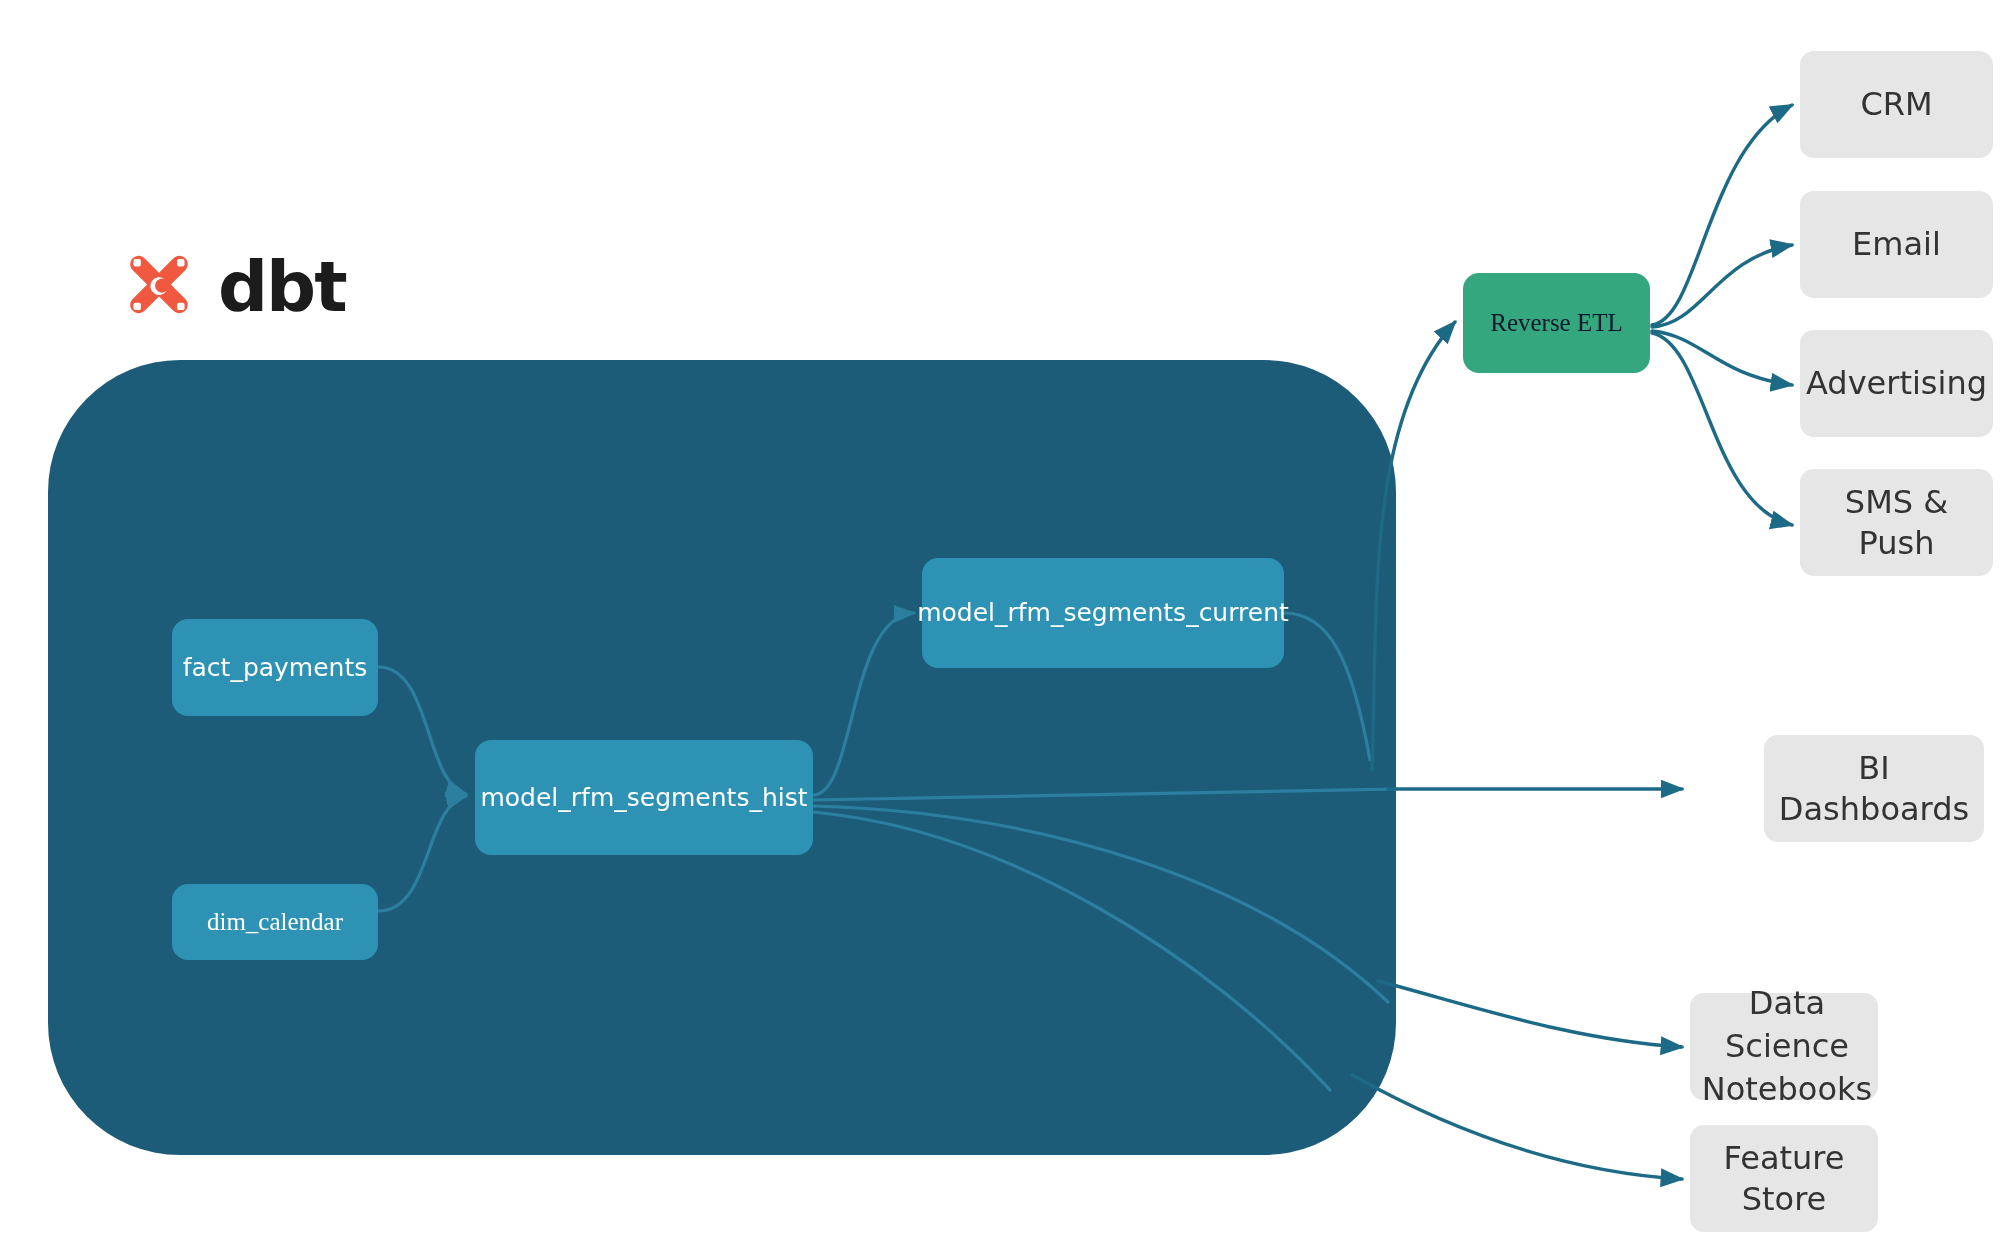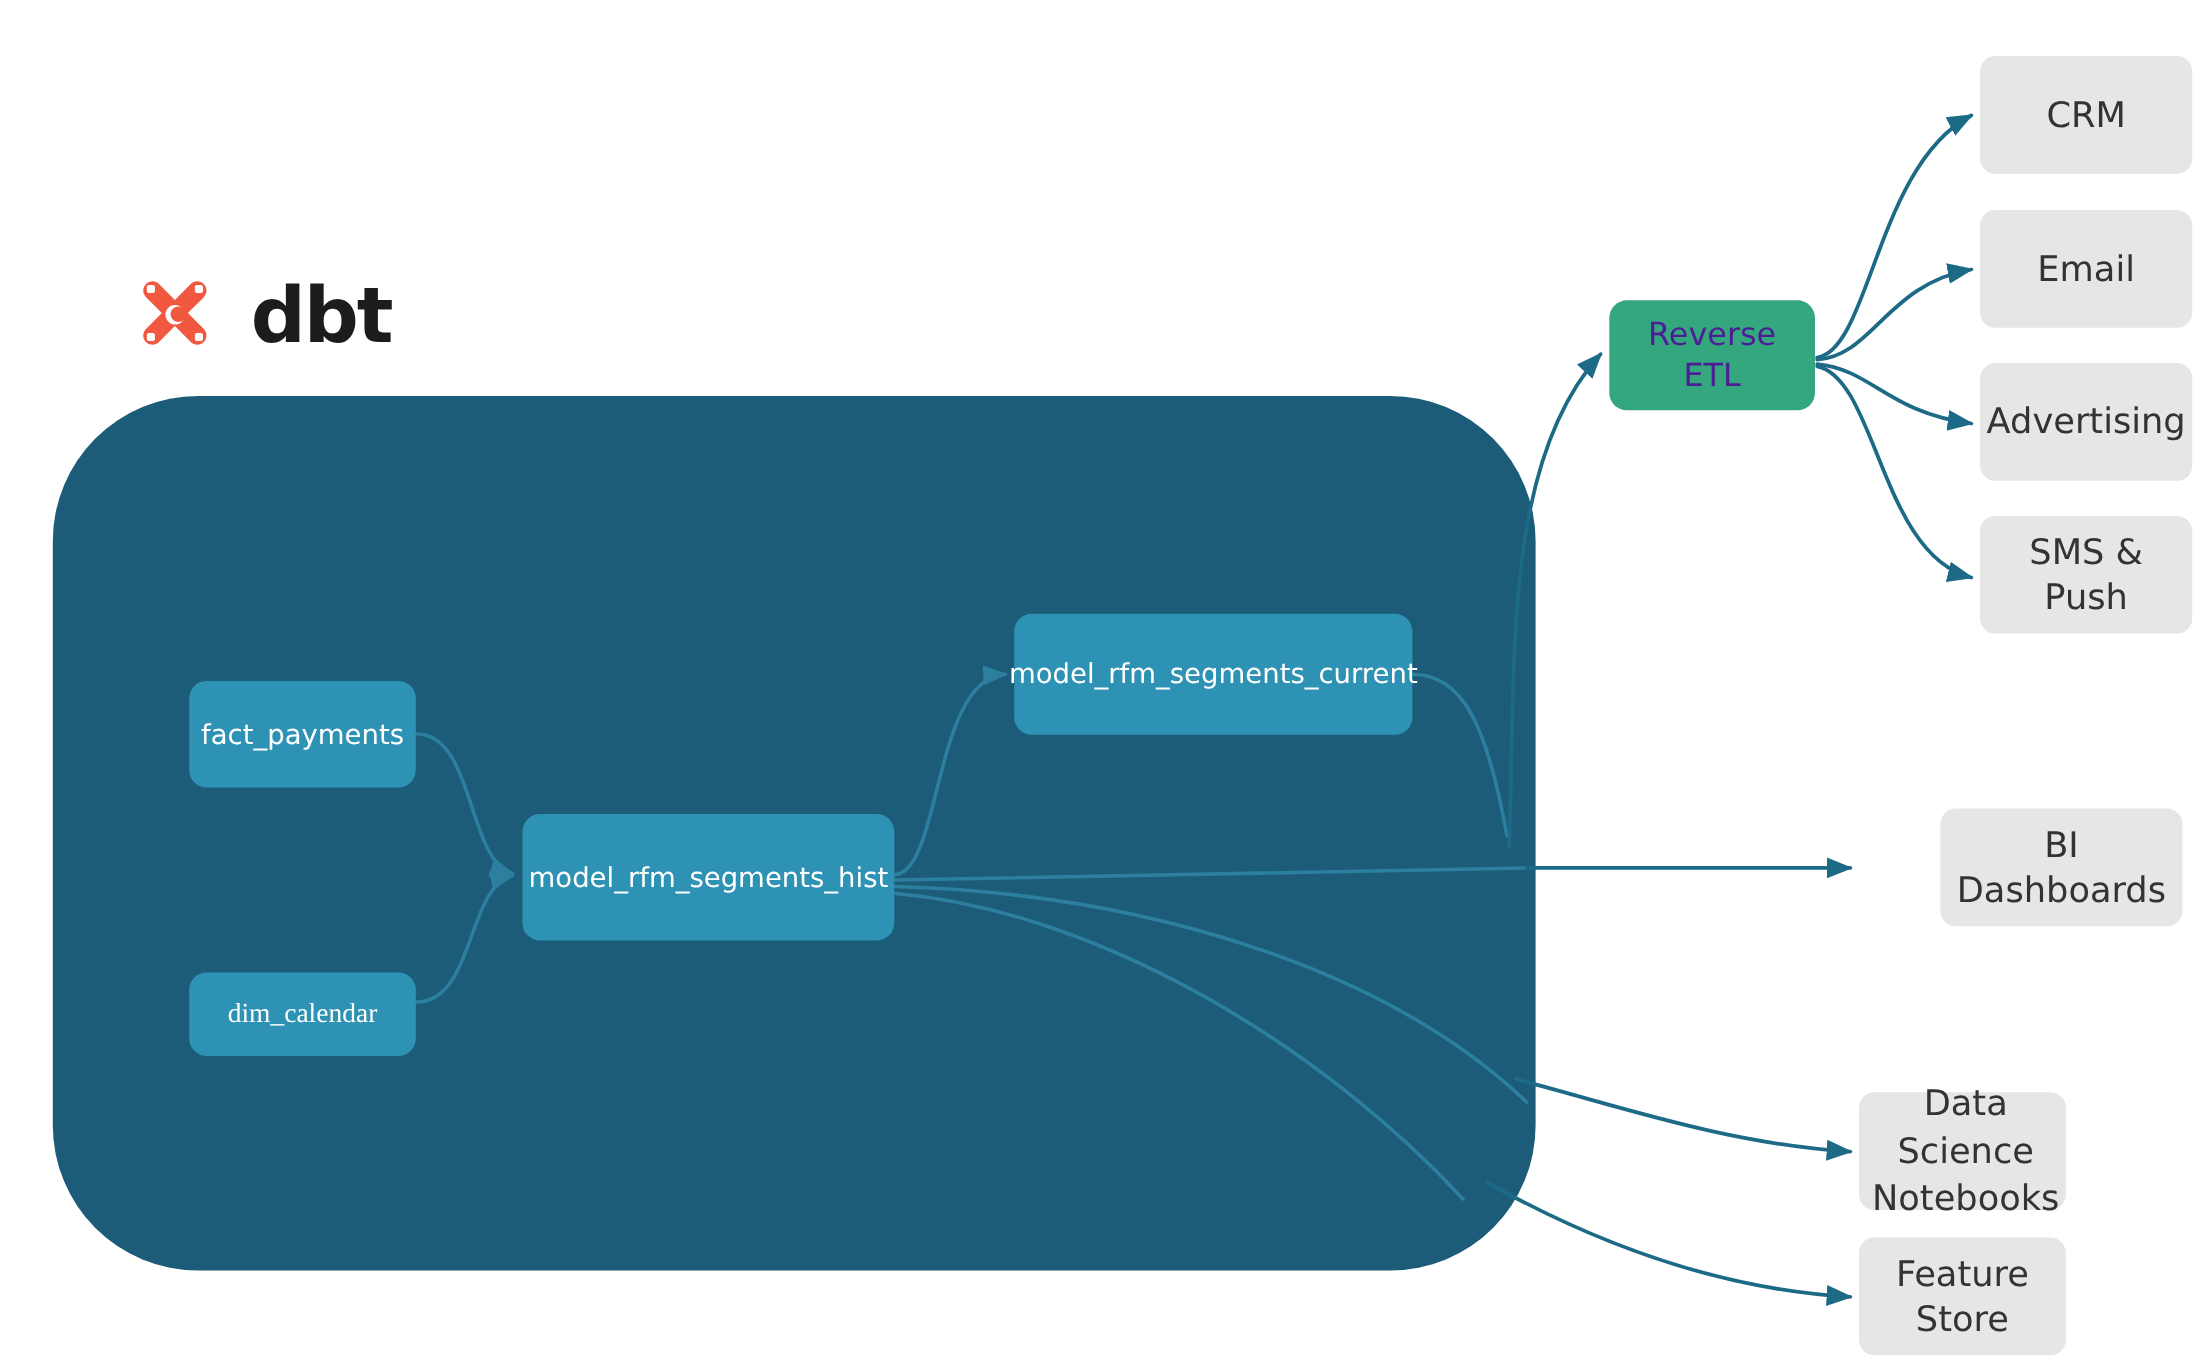--- a/index.html
+++ b/index.html
@@ -33,21 +33,21 @@
     height: 1246px;
   }
 
   
   .dbt-logo {
     position: absolute;
     left: 122px;
     top: 252px;
     display: flex;
     align-items: center;
-    gap: 32px;
+    gap: 22px;
   }
   .dbt-mark {
     width: 74px;
     height: 74px;
     display: block;
   }
   .dbt-word {
     font-family: "DejaVu Sans", sans-serif;
     font-size: 70px;
     font-weight: 700;
@@ -71,23 +71,24 @@
     background: #2e92b4;
     border-radius: 16px;
     color: #ffffff;
     font-size: 25px;
     padding: 16px 22px;
     text-align: right;
   }
   .node-green {
     background: #34a77f;
     border-radius: 16px;
-    color: #4c1d95;
-    font-size: 29px;
+    color: #0f172a;
+    font-size: 25px;
     padding: 0 18px;
+    font-family: Liberation Serif, serif;
   }
   .node-gray {
     background: #e6e6e6;
     border-radius: 14px;
     color: #333333;
     font-size: 32px;
     padding: 0 14px;
   }
   .node-gray.two-line { line-height: 1.35; }
 </style>

